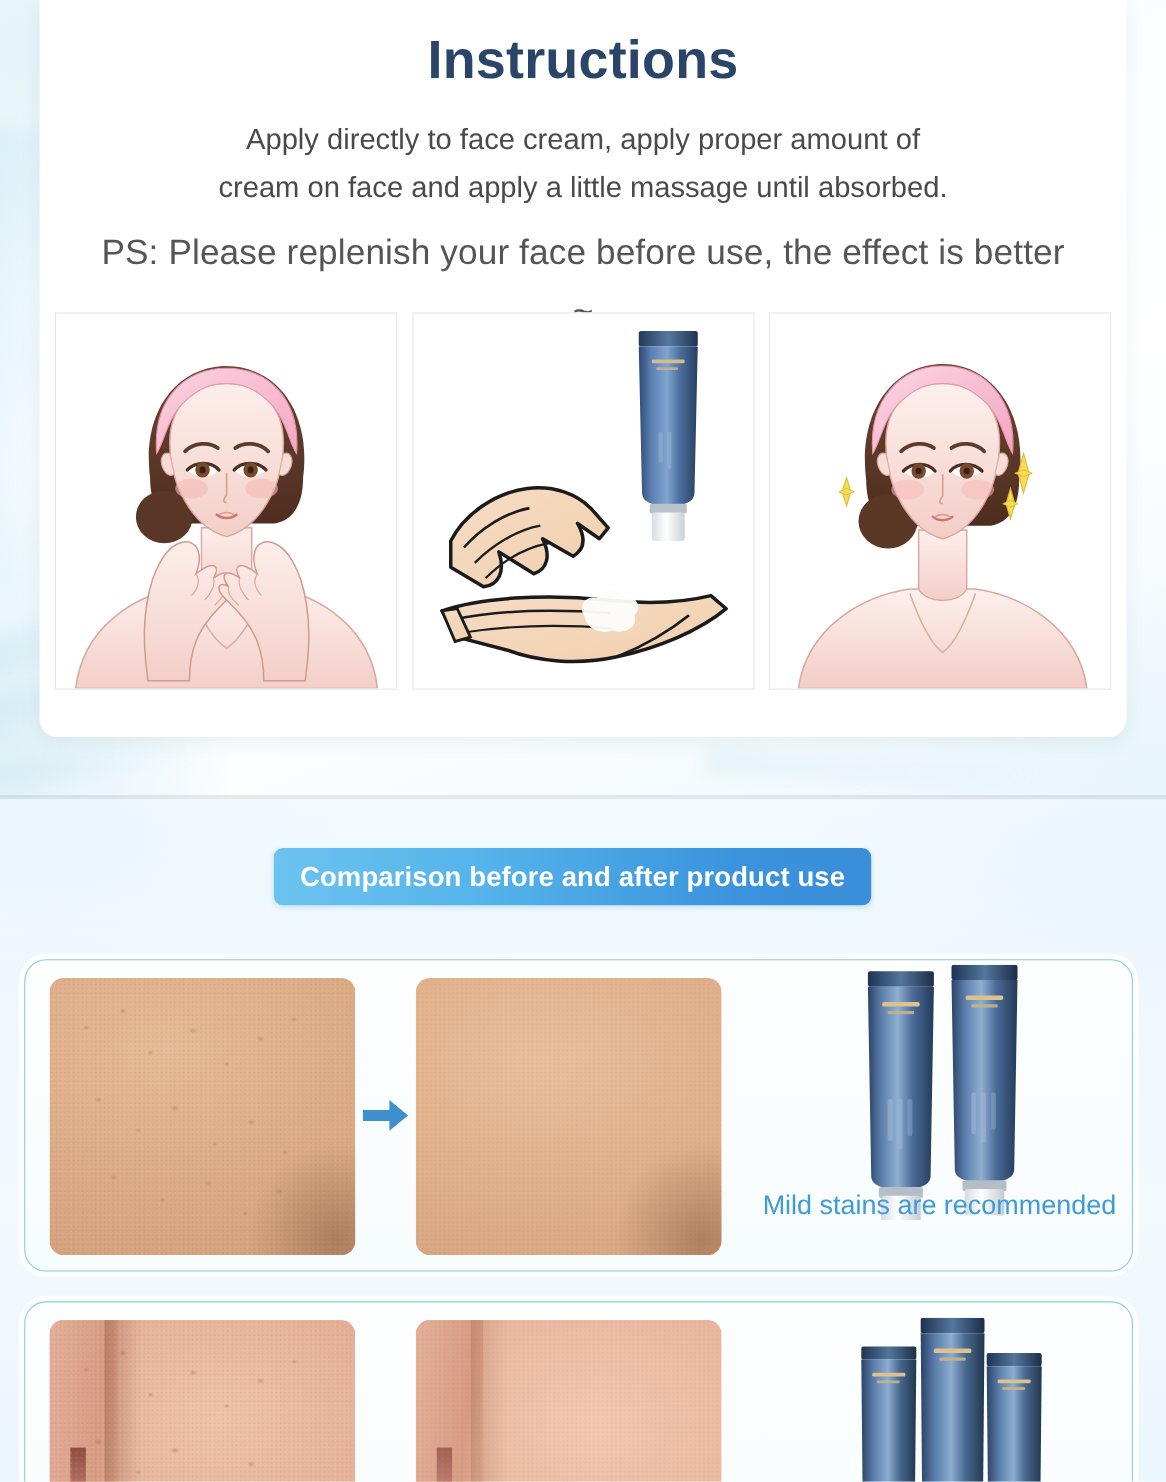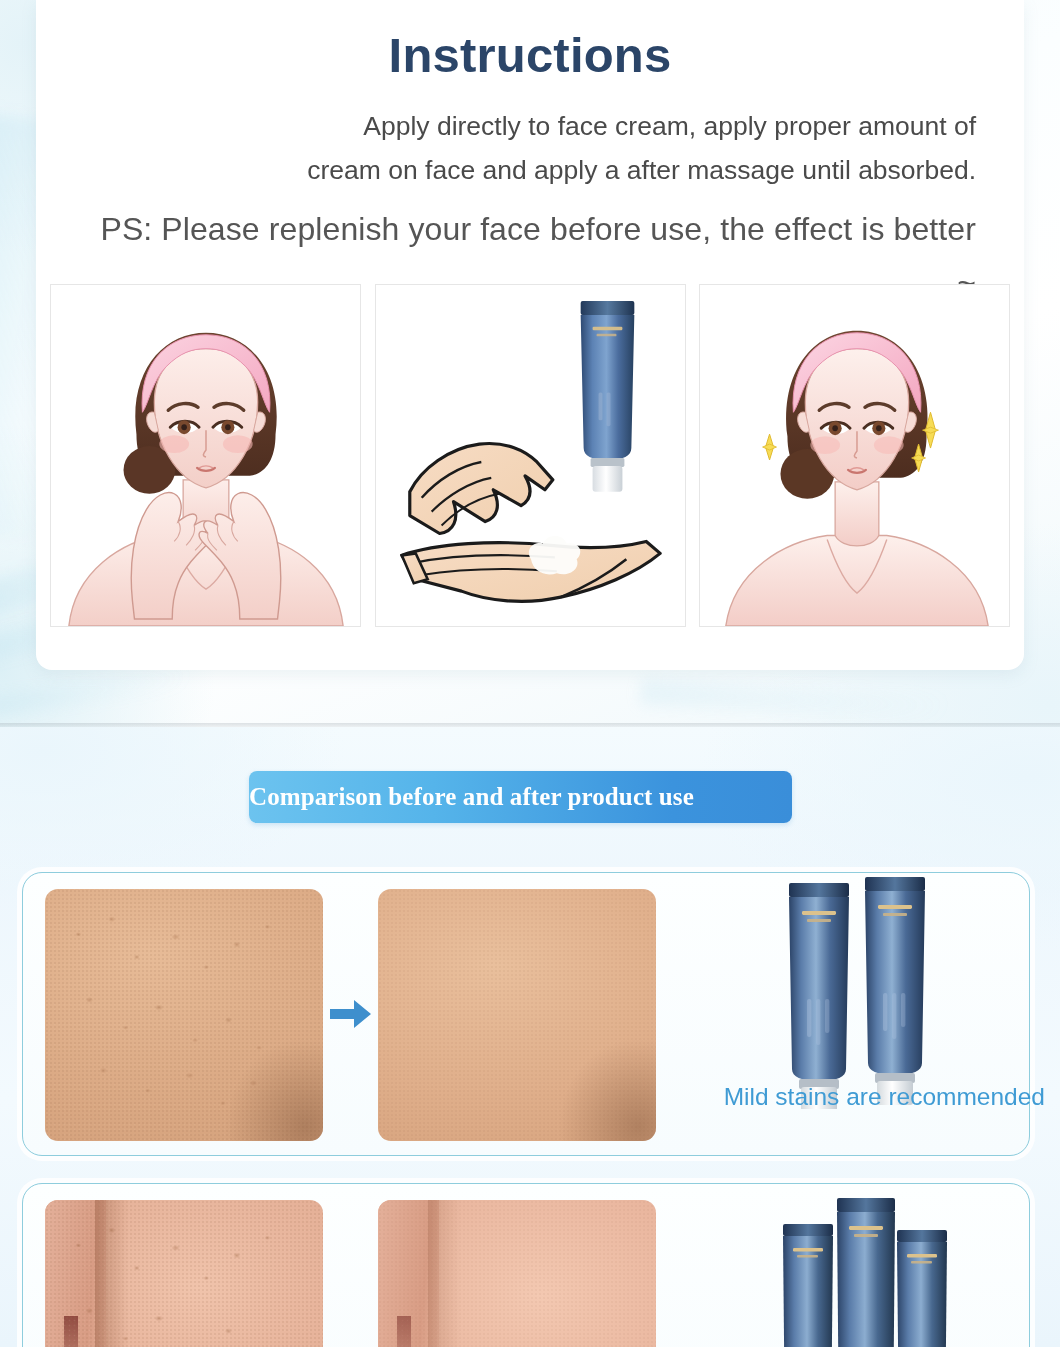--- a/index.html
+++ b/index.html
@@ -54,21 +54,21 @@
     color: #2b4568;
     font-size: 49px;
     font-weight: bold;
     letter-spacing: .2px;
     padding-top: 30px;
     line-height: 1.06;
   }
 
   .intro-block {
     margin-top: 22px;
-    text-align: right;
+    text-align: center;
     color: #4a4a4a;
     font-size: 26.5px;
     line-height: 1.68;
     padding: 0 48px;
   }
   .intro-line { display: block; }
   .ps-line {
     display: block;
     margin-top: 10px;
     color: #555555;
@@ -111,21 +111,21 @@
 
   .compare-banner {
     position: absolute;
     left: 249px; top: 44px;
     width: 543px; height: 52px;
     border-radius: 8px;
     background: linear-gradient(90deg, #6cc3ef 0%, #55b4ea 34%, #3b93dd 78%, #3a8ed9 100%);
     box-shadow: 0 2px 5px rgba(70,150,210,.22);
     display: flex;
     align-items: center;
-    font-family: Liberation Serif, serif;
+    justify-content: center;
   }
   .compare-banner-text {
     color: #ffffff;
     font-size: 25px;
     font-weight: bold;
     letter-spacing: .1px;
     white-space: nowrap;
   }
 
   .compare-card {
@@ -235,21 +235,21 @@
 
   .note-text {
     position: absolute;
     left: 640px; top: 210px;
     width: 382px;
     text-align: center;
     color: #3f9bd4;
     font-size: 24.5px;
     line-height: 1.16;
   }
-  .note-text span { display: block; text-align: right; }
+  .note-text span { display: block; }
 
   .seam {
     position: absolute; left: 0; top: 723px; width: 1060px; height: 7px;
     background: linear-gradient(180deg, rgba(150,160,168,.30), rgba(150,160,168,0));
   }
 </style>
 </head>
 <body>
 
 <div class="section-instructions">
@@ -259,21 +259,21 @@
   <div class="wash wash-b"></div>
   <div class="wash wash-c"></div>
   <div class="wash wash-d"></div>
 
   <div class="card-instructions">
 
     <div class="title-instructions">Instructions</div>
 
     <div class="intro-block">
       <span class="intro-line">Apply directly to face cream, apply proper amount of</span>
-      <span class="intro-line">cream on face and apply a after massage until absorbed.</span>
+      <span class="intro-line">cream on face and apply a little massage until absorbed.</span>
       <span class="ps-line">PS:  Please replenish your face before use, the effect is better ~</span>
     </div>
 
     <div class="steps-row">
 
       <div class="step-frame">
         <svg class="lady" viewBox="0 0 311 343">
           <defs>
             <linearGradient id="skinA" x1="0" y1="0" x2="0" y2="1">
               <stop offset="0%" stop-color="#fdeeea"></stop>

